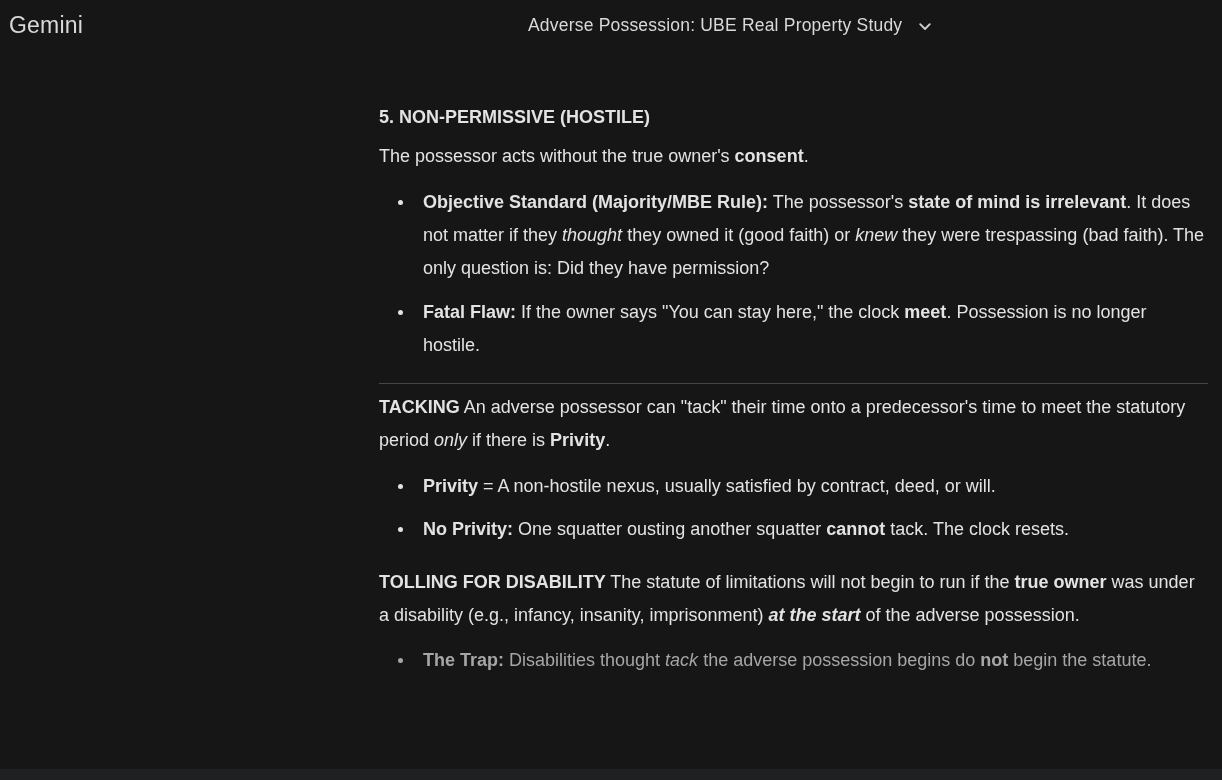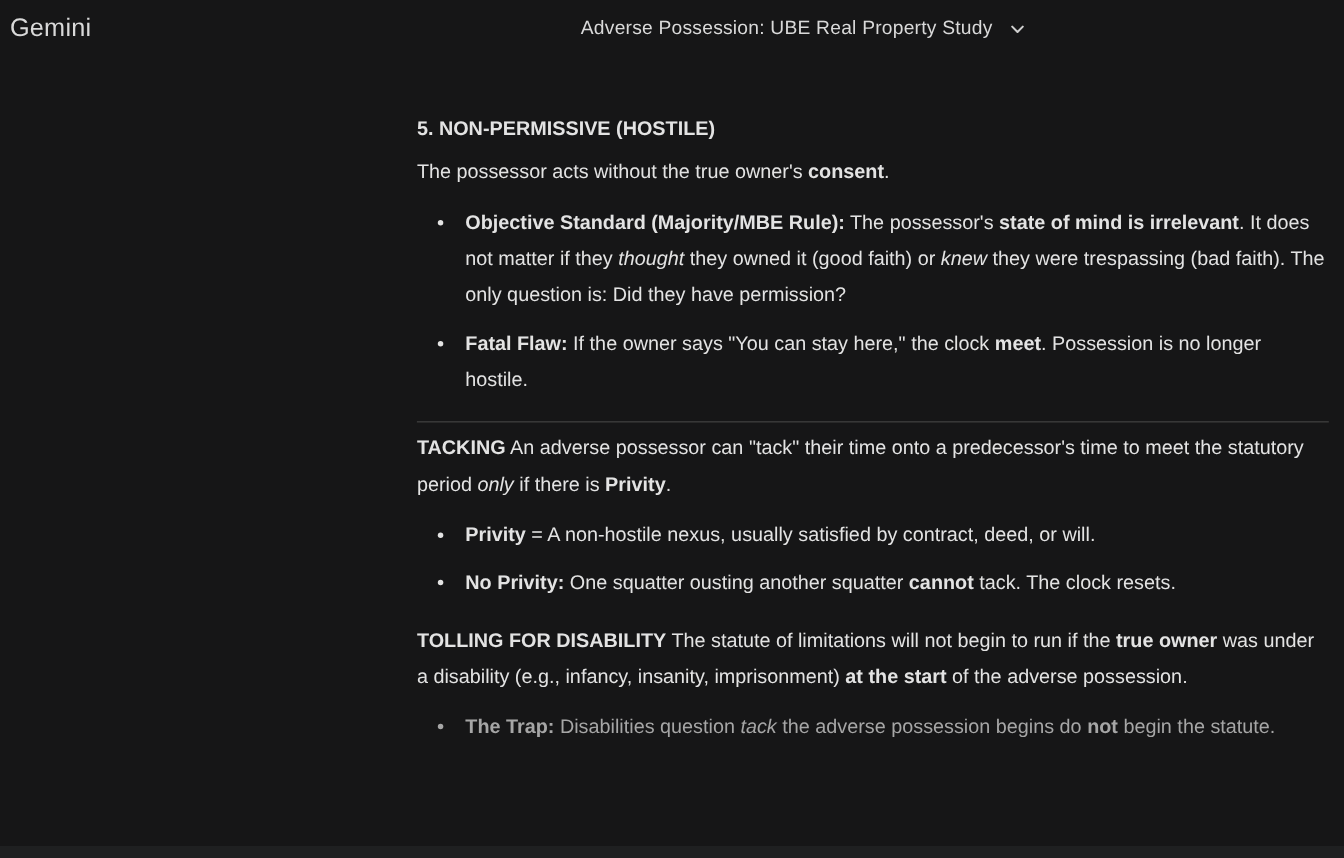--- a/index.html
+++ b/index.html
@@ -93,21 +93,21 @@
   <hr class="divider">
 
 
   <div class="p-tacking"><span style="font-weight: 700;">TACKING</span><span> An adverse possessor can "tack" their time onto a predecessor's time to meet the statutory period </span><span style="font-style: italic;">only</span><span> if there is </span><span style="font-weight: 700;">Privity</span><span>.</span></div>
 
   <ul class="b-list tacking-list">
     <li><span style="font-weight: 700;">Privity</span><span> = A non-hostile nexus, usually satisfied by contract, deed, or will.</span></li>
     <li><span style="font-weight: 700;">No Privity:</span><span> One squatter ousting another squatter </span><span style="font-weight: 700;">cannot</span><span> tack. The clock resets.</span></li>
   </ul>
 
-  <div class="p-tolling"><span style="font-weight: 700;">TOLLING FOR DISABILITY</span><span> The statute of limitations will not begin to run if the </span><span style="font-weight: 700;">true owner</span><span> was under a disability (e.g., infancy, insanity, imprisonment) </span><span style="font-weight: 700;">at the start</span><span> of the adverse possession.</span></div>
+  <div class="p-tolling"><span style="font-weight: 700;">TOLLING FOR DISABILITY</span><span> The statute of limitations will not begin to run if the </span><span style="font-weight: 700;">true owner</span><span> was under a disability (e.g., infancy, insanity, imprisonment) </span><span style="font-weight: 700; font-style: italic;">at the start</span><span> of the adverse possession.</span></div>
 
   <ul class="b-list tolling-list">
-    <li><span style="font-weight: 700;">The Trap:</span><span> Disabilities question </span><span style="font-style: italic;">tack</span><span> the adverse possession begins do </span><span style="font-weight: 700;">not</span><span> begin the statute.</span></li>
+    <li><span style="font-weight: 700;">The Trap:</span><span> Disabilities thought </span><span style="font-style: italic;">tack</span><span> the adverse possession begins do </span><span style="font-weight: 700;">not</span><span> begin the statute.</span></li>
   </ul>
 
 </div>
 
 <div class="bottom-bar"></div>
 
 </body></html>

